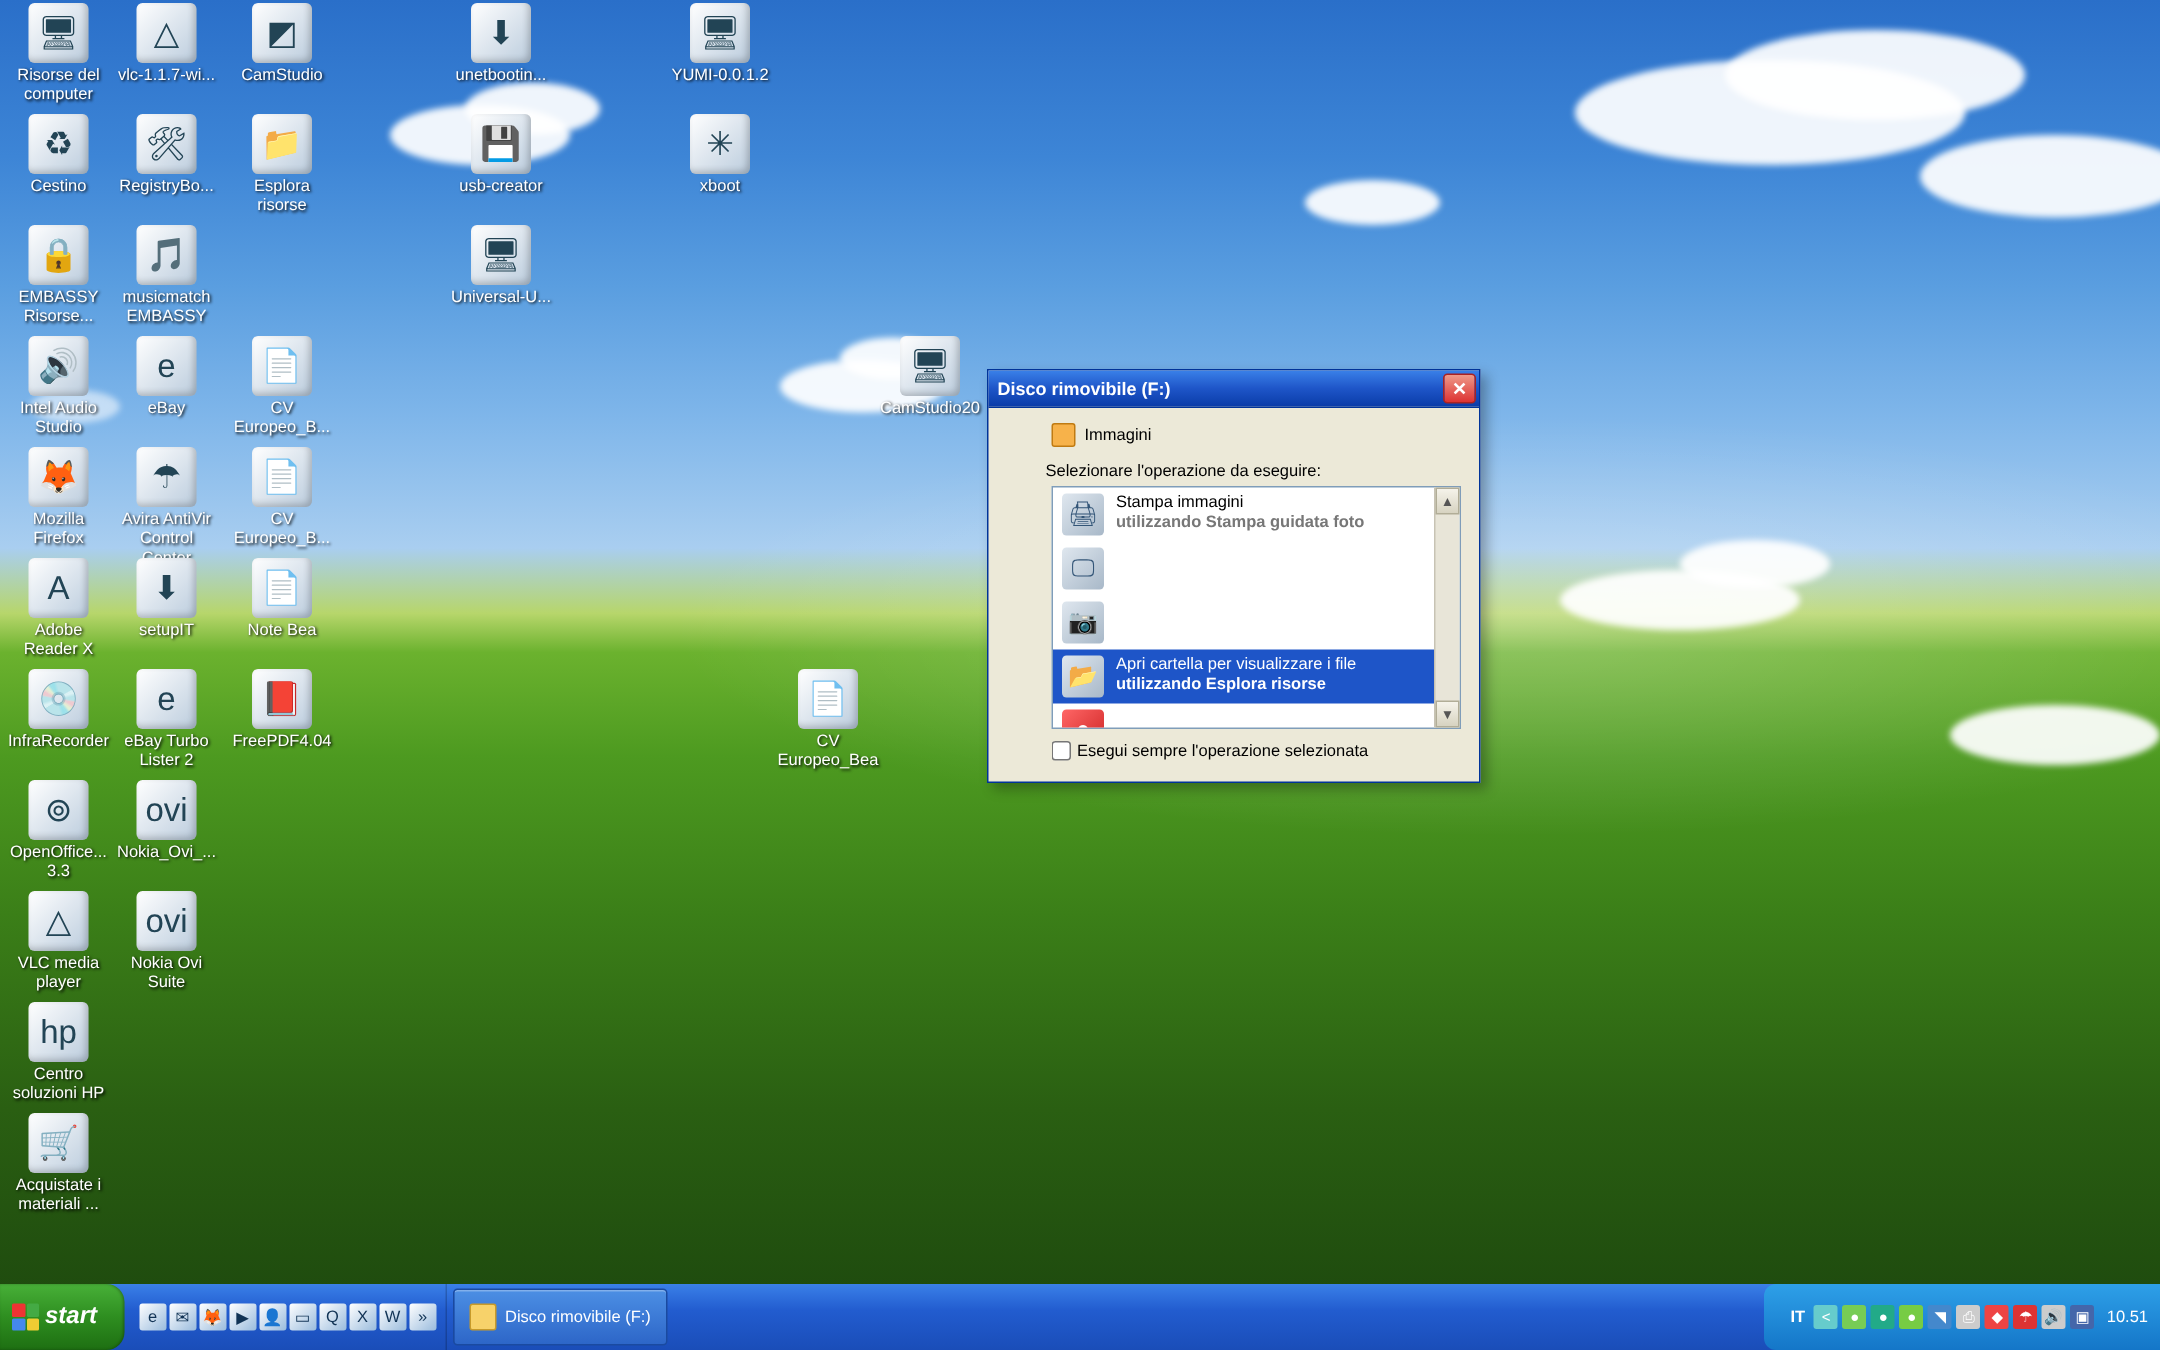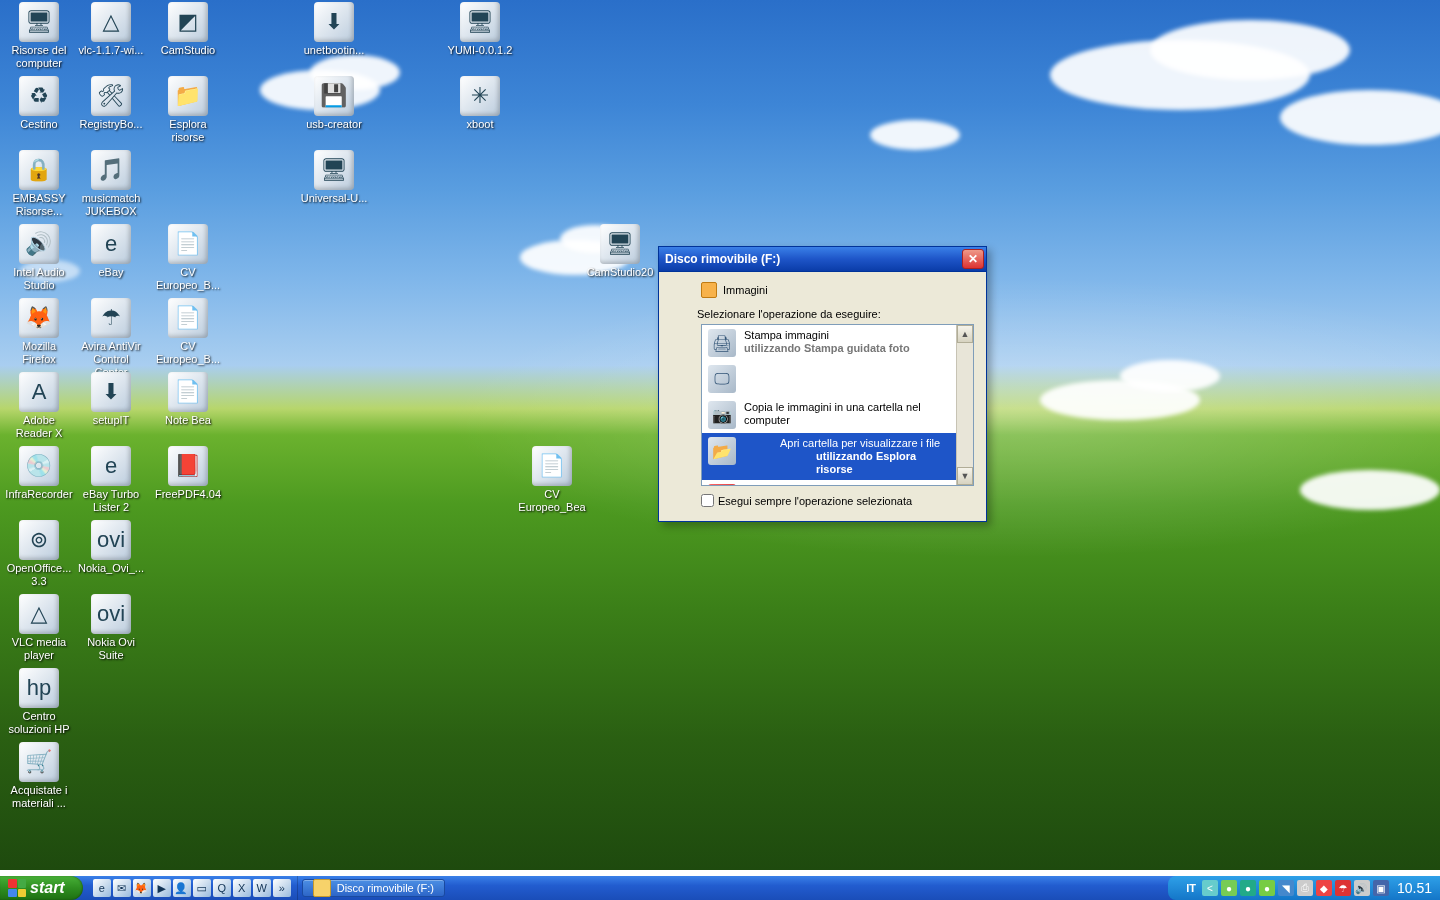--- a/index.html
+++ b/index.html
@@ -38,44 +38,44 @@
 #dlg .listwrap{margin-left:30px;border:1px solid #7f9db9;background:#fff;height:160px;display:flex;}
 #dlg .list{flex:1;overflow:hidden;}
 #dlg .scrollbar{width:16px;background:#e8e5d8;border-left:1px solid #c7c3b4;display:flex;flex-direction:column;}
 #dlg .sbtn{height:16px;background:linear-gradient(#f5f3ea,#d7d3c1);border:1px solid #b1ad97;font-size:9px;color:#555;display:flex;align-items:center;justify-content:center;cursor:pointer;}
 #dlg .strack{flex:1;}
 .li{display:flex;align-items:flex-start;padding:4px 6px;gap:8px;cursor:pointer;}
 .li .lic{width:28px;height:28px;flex-shrink:0;background:linear-gradient(135deg,#dfe7ef,#a8b8c8);border-radius:3px;display:flex;align-items:center;justify-content:center;font-size:16px;color:#357;}
 .li .txt{flex:1;font-size:11px;line-height:13px;}
 .li .sub{color:#777;font-weight:bold;}
 .li.sel{background:#1e55c8;}
-.li.sel .txt,.li.sel .sub{color:#fff;margin-left:36px;}
+.li.sel .txt,.li.sel .sub{color:#fff;}
 #dlg .chkrow{margin:8px 0 6px 30px;display:flex;align-items:center;gap:4px;}
 #dlg .chkrow input{margin:0;}
 #dlg .btns{text-align:right;padding:0 6px 6px 0;}
 #dlg button.dlgbtn{min-width:72px;height:22px;font-size:11px;border:1px solid #6b6b6b;background:linear-gradient(#fefefe,#e2e2d5);border-radius:3px;cursor:pointer;margin-left:6px;padding:0 10px;}
 #dlg button.dlgbtn.default{border:2px solid #2f5fa8;}
 
 
-#taskbar{position:absolute;left:0;bottom:0;width:1440px;height:24px;background:linear-gradient(to bottom,#3a80e8 0%,#225ccf 40%,#1a4db8 100%);display:flex;align-items:stretch;color:#fff;font-size:11px;}
+#taskbar{position:absolute;left:0;bottom:0;width:1440px;height:44px;background:linear-gradient(to bottom,#3a80e8 0%,#225ccf 40%,#1a4db8 100%);display:flex;align-items:stretch;color:#fff;font-size:11px;}
 #start{display:flex;align-items:center;gap:4px;padding:0 18px 0 8px;background:linear-gradient(to bottom,#48b038 0%,#2e8e20 50%,#1e6f12 100%);border-radius:0 12px 12px 0;font-style:italic;font-weight:bold;font-size:16px;cursor:pointer;box-shadow:inset -1px 0 2px rgba(0,0,0,.3);}
 #start .winlogo{width:18px;height:18px;display:grid;grid-template-columns:1fr 1fr;grid-template-rows:1fr 1fr;gap:1px;}
 #start .winlogo span{border-radius:1px;}
 #start .winlogo span:nth-child(1){background:#e33;}
 #start .winlogo span:nth-child(2){background:#4a4;}
 #start .winlogo span:nth-child(3){background:#48e;}
 #start .winlogo span:nth-child(4){background:#ec3;}
 #ql{display:flex;align-items:center;gap:2px;padding:0 6px;border-right:1px solid rgba(0,0,0,.2);margin-left:4px;}
 #ql .q{width:18px;height:18px;background:linear-gradient(135deg,#fff,#9bd);border-radius:2px;cursor:pointer;display:flex;align-items:center;justify-content:center;font-size:11px;color:#135;}
 .taskbtn{display:flex;align-items:center;gap:6px;margin:3px 4px;padding:0 10px;background:linear-gradient(to bottom,#4c8fe4,#2d66c8);border:1px solid #1a4aa0;border-radius:3px;cursor:pointer;box-shadow:inset 0 1px 0 rgba(255,255,255,.3);font-size:11px;}
 .taskbtn .tic{width:16px;height:16px;background:#f7d26a;border:1px solid #c79a2a;border-radius:2px;}
 #tray{margin-left:auto;display:flex;align-items:center;background:linear-gradient(to bottom,#2ea0e8,#1476c8);padding:0 8px 0 16px;gap:4px;border-radius:8px 0 0 8px;}
 #tray .t{width:16px;height:16px;border-radius:2px;cursor:pointer;display:flex;align-items:center;justify-content:center;font-size:10px;}
 #tray .lang{font-size:11px;font-weight:bold;padding:0 2px;cursor:pointer;}
-#tray .clock{font-size:14px;margin-left:4px;}
+#tray .clock{font-size:11px;margin-left:4px;}
 </style>
 </head>
 <body>
 
 <div id="desktop">
 
   <div class="clouds">
     <div class="cloud" style="left:260px;top:70px;width:120px;height:40px"></div>
     <div class="cloud" style="left:310px;top:55px;width:90px;height:35px"></div>
     <div class="cloud" style="left:520px;top:240px;width:110px;height:35px"></div>
@@ -130,21 +130,21 @@
       <div class="di" style="left: 444px; top: 76px;">
         <div class="ico">✳</div>
         <div class="lbl">xboot</div>
       </div>
       <div class="di" style="left: 3px; top: 150px;">
         <div class="ico">🔒</div>
         <div class="lbl">EMBASSY Risorse...</div>
       </div>
       <div class="di" style="left: 75px; top: 150px;">
         <div class="ico">🎵</div>
-        <div class="lbl">musicmatch JUKEBOX</div>
+        <div class="lbl">musicmatch EMBASSY</div>
       </div>
       <div class="di" style="left: 298px; top: 150px;">
         <div class="ico">🖥</div>
         <div class="lbl">Universal-U...</div>
       </div>
       <div class="di" style="left: 3px; top: 224px;">
         <div class="ico">🔊</div>
         <div class="lbl">Intel Audio Studio</div>
       </div>
       <div class="di" style="left: 75px; top: 224px;">
@@ -243,23 +243,20 @@
               <div class="txt">
                 <div>Stampa immagini</div>
                 <div class="sub">utilizzando Stampa guidata foto</div>
               </div>
             </div>
             <div class="li">
               <div class="lic">🖵</div>
             </div>
             <div class="li">
               <div class="lic">📷</div>
-              <div class="txt">
-                <div>Copia le immagini in una cartella nel computer</div>
-              </div>
             </div>
             <div class="li sel">
               <div class="lic">📂</div>
               <div class="txt">
                 <div>Apri cartella per visualizzare i file</div>
                 <div class="sub">utilizzando Esplora risorse</div>
               </div>
             </div>
             <div class="li">
               <div class="lic" style="background:linear-gradient(135deg,#f66,#c22);color:#fff">●</div>

